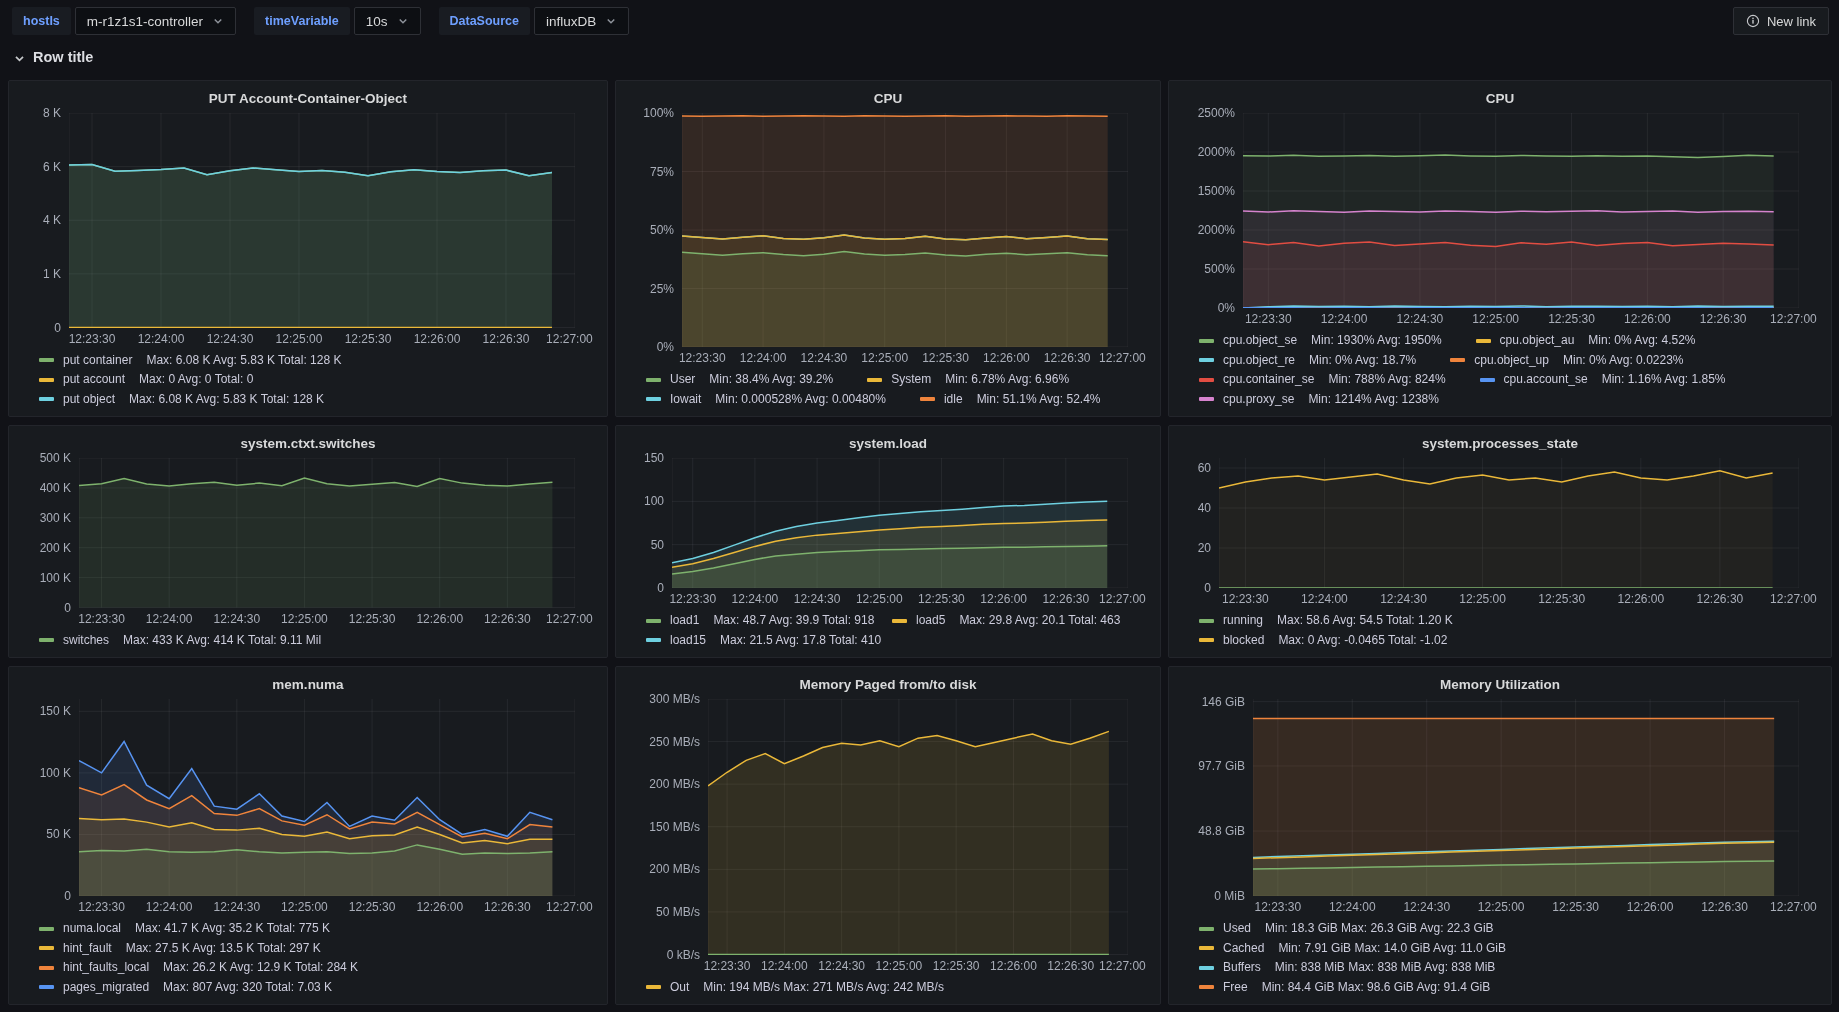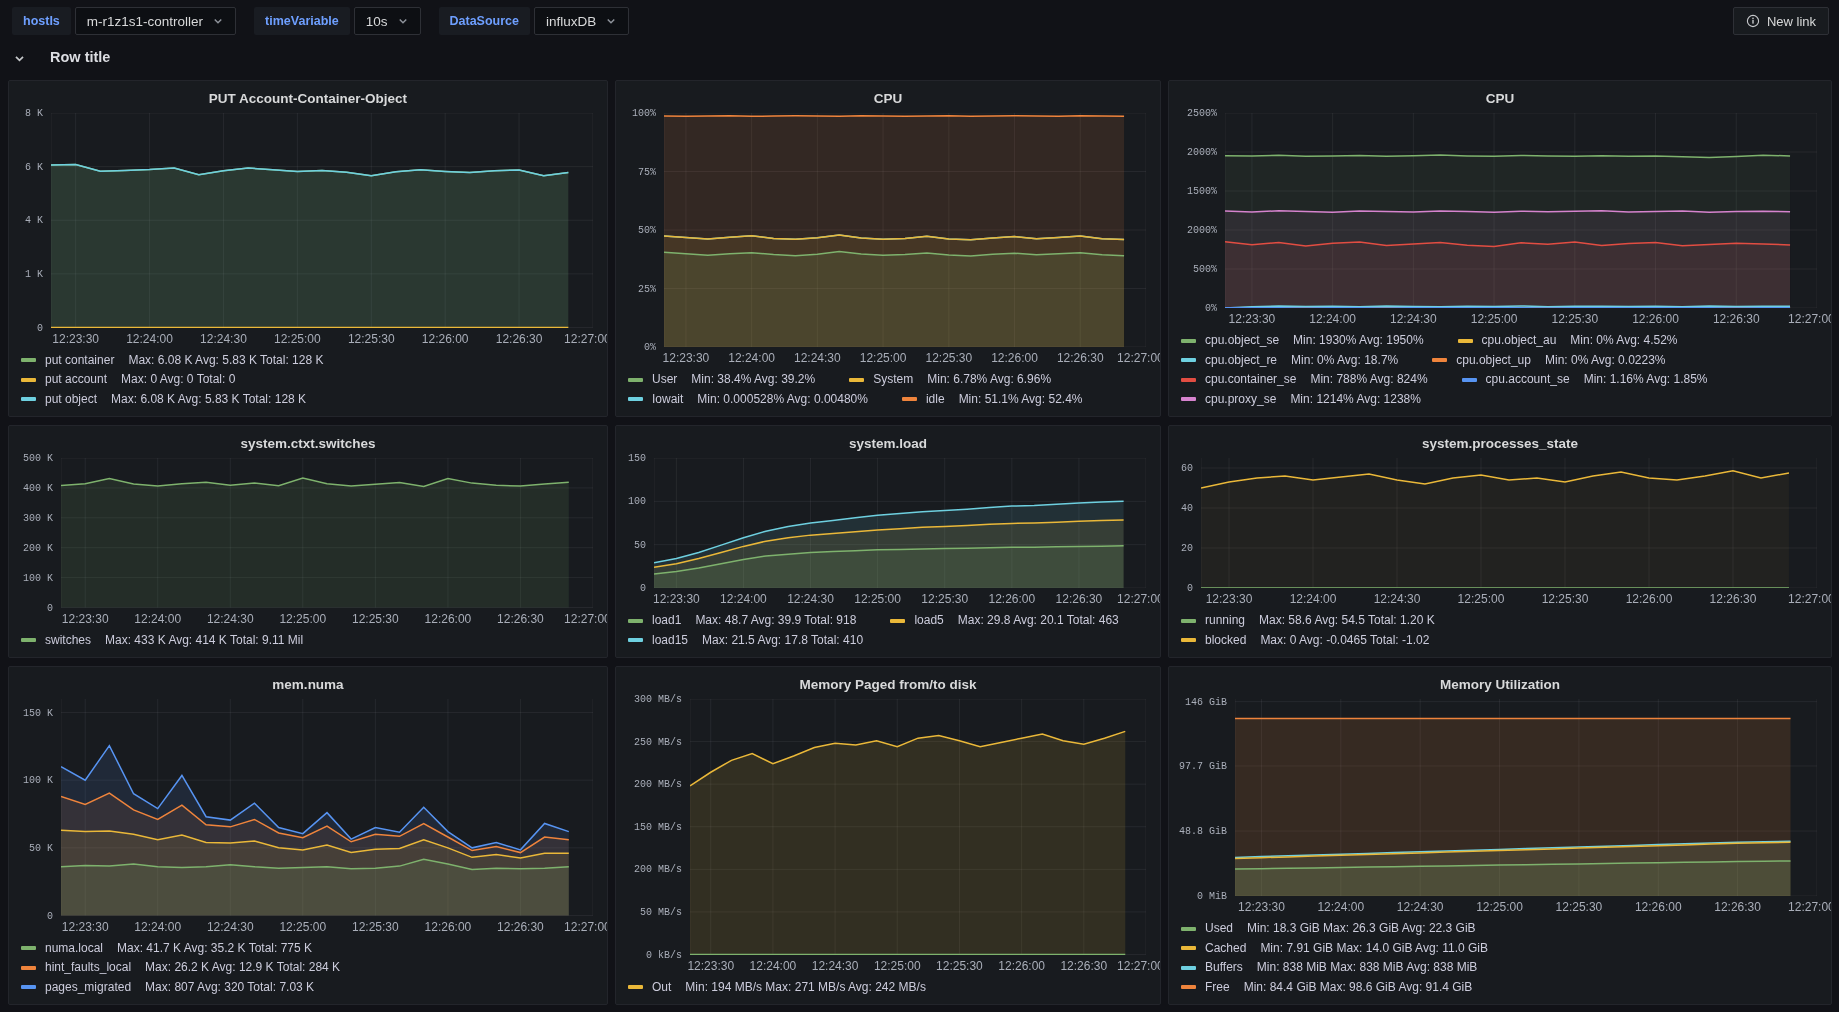--- a/index.html
+++ b/index.html
@@ -9,30 +9,30 @@
   .topbar{position:absolute;top:0;left:0;right:0;height:44px;display:flex;align-items:flex-start;padding:7px 10px 0 12px;box-sizing:border-box;gap:18px;}
   .var-group{display:flex;gap:4px;}
   .var-label{height:28px;line-height:28px;padding:0 11px;background:#191c22;color:#6e9fff;font-weight:700;font-size:12.5px;border-radius:2px;}
   .var-value{display:flex;align-items:center;gap:9px;height:28px;padding:0 11px;background:#0d0f13;border:1px solid #2e3036;border-radius:2px;color:#d8d9da;font-size:13.5px;cursor:pointer;box-sizing:border-box;}
   .caret{width:12px;height:12px;color:#8e939b;}
   .newlink{margin-left:auto;display:flex;align-items:center;gap:7px;height:28px;padding:0 12px;background:#181b1f;border:1px solid #2e3036;border-radius:2px;color:#d8d9da;font-size:13px;cursor:pointer;box-sizing:border-box;}
   .info-ic{width:14px;height:14px;color:#c7c9cc;display:inline-flex;}
   .info-ic svg{width:14px;height:14px;}
 
   
-  .row-header{position:absolute;top:49px;left:13px;display:flex;align-items:flex-end;gap:24px;color:#dcdde2;font-weight:700;font-size:14.5px;cursor:pointer;}
+  .row-header{position:absolute;top:49px;left:13px;display:flex;align-items:flex-end;gap:7px;color:#dcdde2;font-weight:700;font-size:14.5px;cursor:pointer;}
   .row-chev{width:13px;height:13px;color:#c7c9cc;}
 
   
   .dash-grid{position:absolute;top:80px;left:8px;display:grid;grid-template-columns:600px 546px 664px;grid-template-rows:337px 233px 339px;gap:8px 7px;}
-  .panel{background:#181b1f;border:1px solid #23252b;border-radius:2px;display:flex;flex-direction:column;padding:5px 2px 7px;box-sizing:border-box;overflow:hidden;}
+  .panel{background:#181b1f;border:1px solid #23252b;border-radius:2px;display:flex;flex-direction:column;padding:5px 20px 7px;box-sizing:border-box;overflow:hidden;}
   .panel-title{margin:0;flex:0 0 25px;line-height:25px;text-align:center;font-size:13.5px;font-weight:600;color:#d8d9da;cursor:pointer;white-space:nowrap;}
   .chart{flex:1;display:flex;margin-right:12px;min-height:0;margin-top:2px;}
   .yaxis{position:relative;flex:none;}
-  .ylab{position:absolute;right:8px;transform:translateY(-50%);font-size:10px;color:#a9aeb9;white-space:nowrap;font-family:Liberation Mono, monospace;}
+  .ylab{position:absolute;right:8px;transform:translateY(-50%);font-size:12px;color:#a9aeb9;white-space:nowrap;}
   .plot{flex:1;position:relative;}
   .plot svg{position:absolute;left:0;top:0;width:100%;height:100%;display:block;}
   .xaxis{flex:0 0 20px;position:relative;margin-right:12px;}
   .xlab{position:absolute;top:4px;transform:translateX(-50%);font-size:12px;color:#a9aeb9;white-space:nowrap;}
   .xlab.last{transform:translateX(-62%);}
   .legend{flex:none;padding:3px 2px 0 10px;}
   .lrow{display:flex;line-height:19.5px;}
   .litem{display:inline-flex;align-items:center;margin-right:34px;min-width:0;cursor:pointer;}
   .dash{width:15px;height:4px;border-radius:1px;margin-right:9px;flex:none;}
   .lname{font-size:12px;color:#ccccdc;margin-right:14px;white-space:nowrap;}
@@ -554,20 +554,27 @@
       <div class="legend">
         <div class="lrow">
           <span class="litem">
             <i class="dash" style="background: rgb(126, 178, 109);"></i>
             <span class="lname">numa.local</span>
             <span class="lstats">Max: 41.7 K  Avg: 35.2 K  Total: 775 K</span>
           </span>
         </div>
         <div class="lrow">
           <span class="litem">
+            <i class="dash" style="background: rgb(234, 184, 57);"></i>
+            <span class="lname">hint_fault</span>
+            <span class="lstats">Max: 27.5 K  Avg: 13.5 K  Total: 297 K</span>
+          </span>
+        </div>
+        <div class="lrow">
+          <span class="litem">
             <i class="dash" style="background: rgb(239, 132, 60);"></i>
             <span class="lname">hint_faults_local</span>
             <span class="lstats">Max: 26.2 K  Avg: 12.9 K  Total: 284 K</span>
           </span>
         </div>
         <div class="lrow">
           <span class="litem">
             <i class="dash" style="background: rgb(87, 148, 242);"></i>
             <span class="lname">pages_migrated</span>
             <span class="lstats">Max: 807  Avg: 320  Total: 7.03 K</span>

